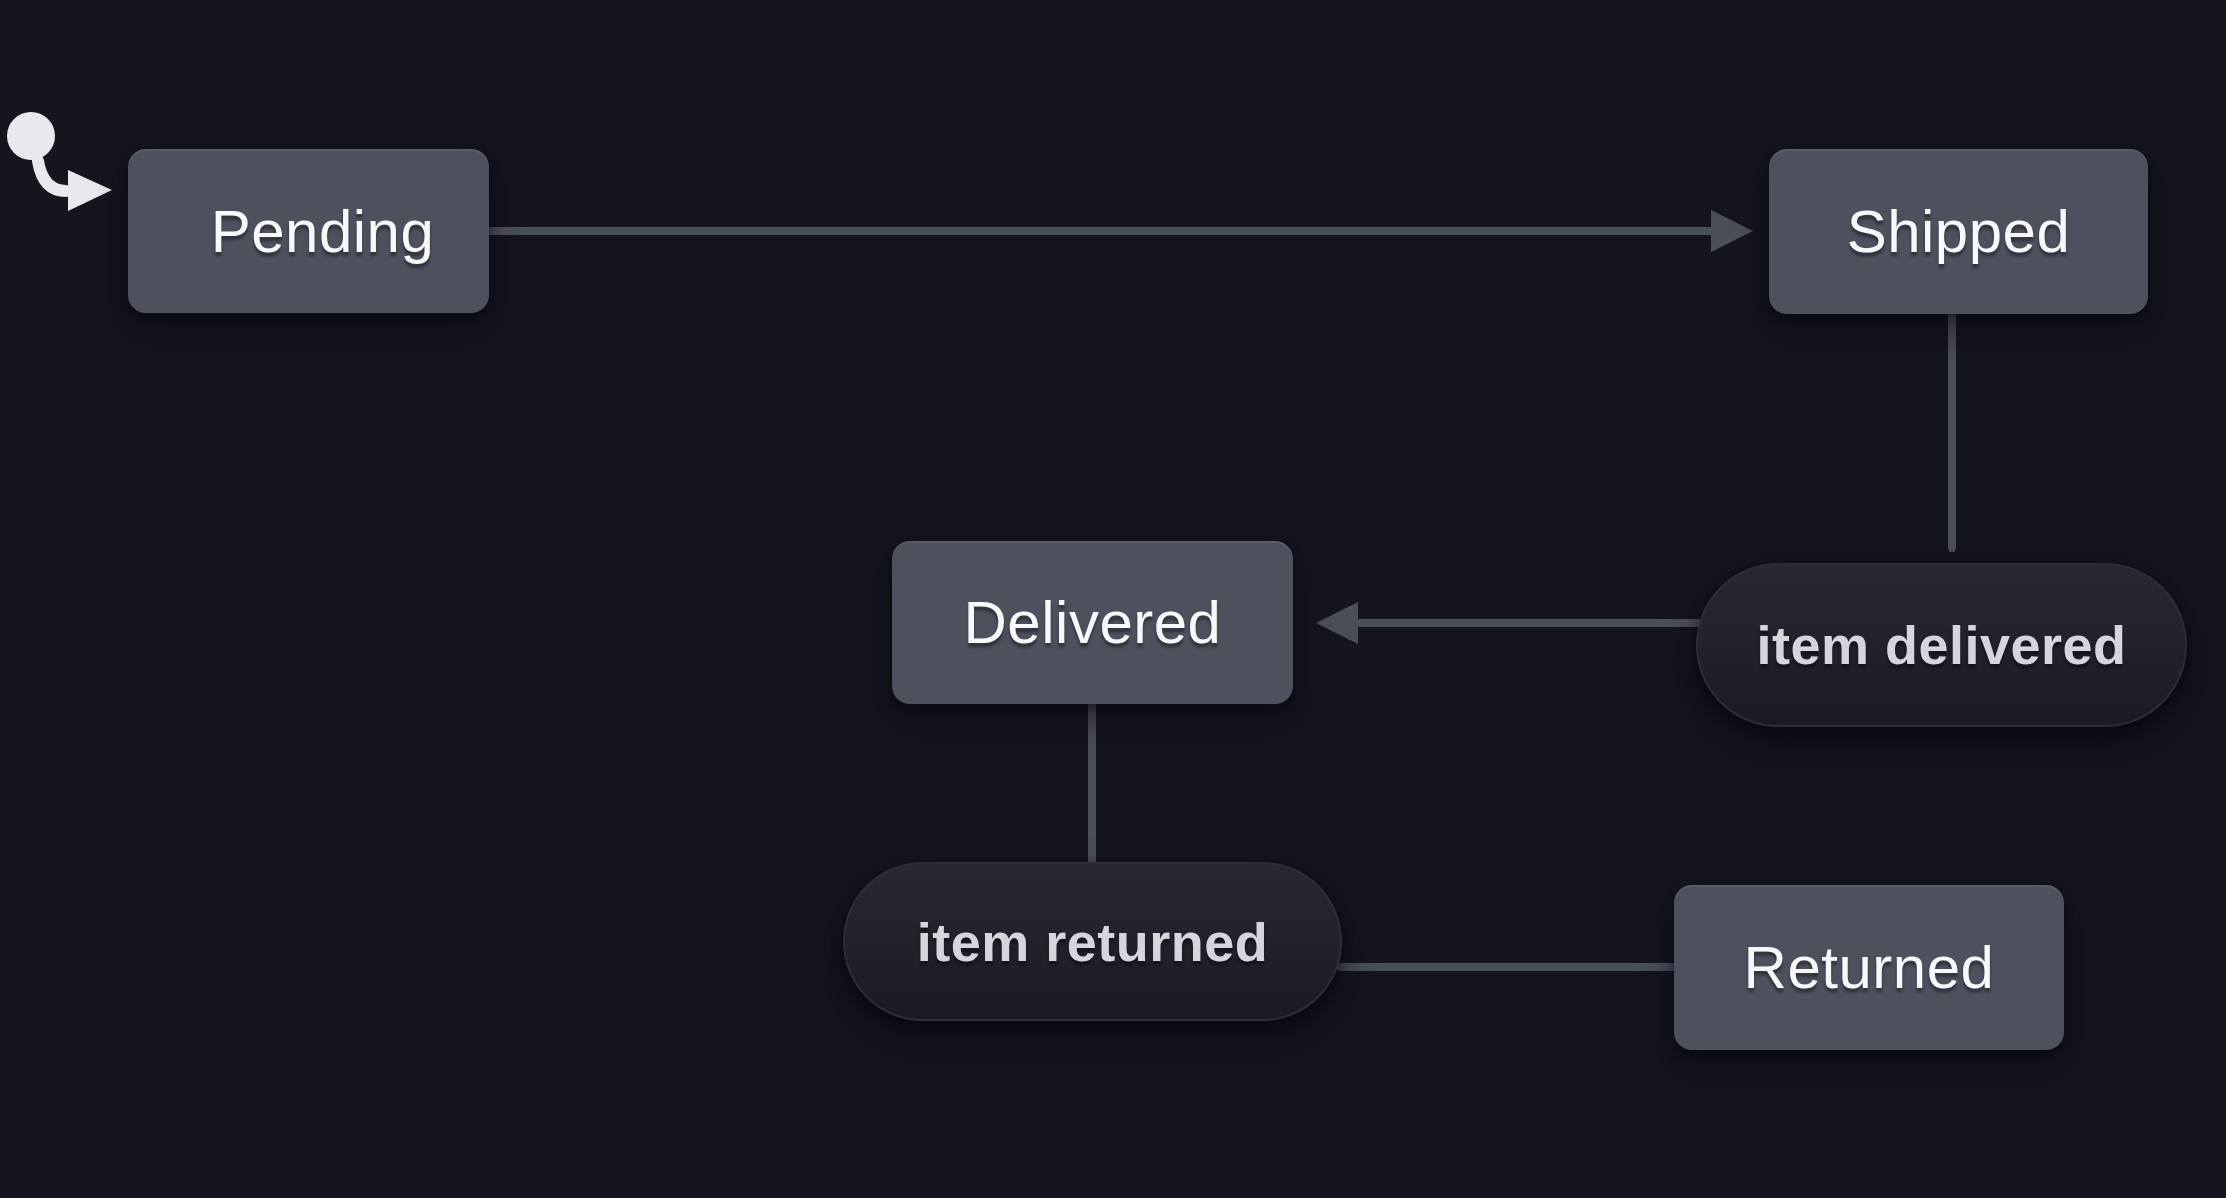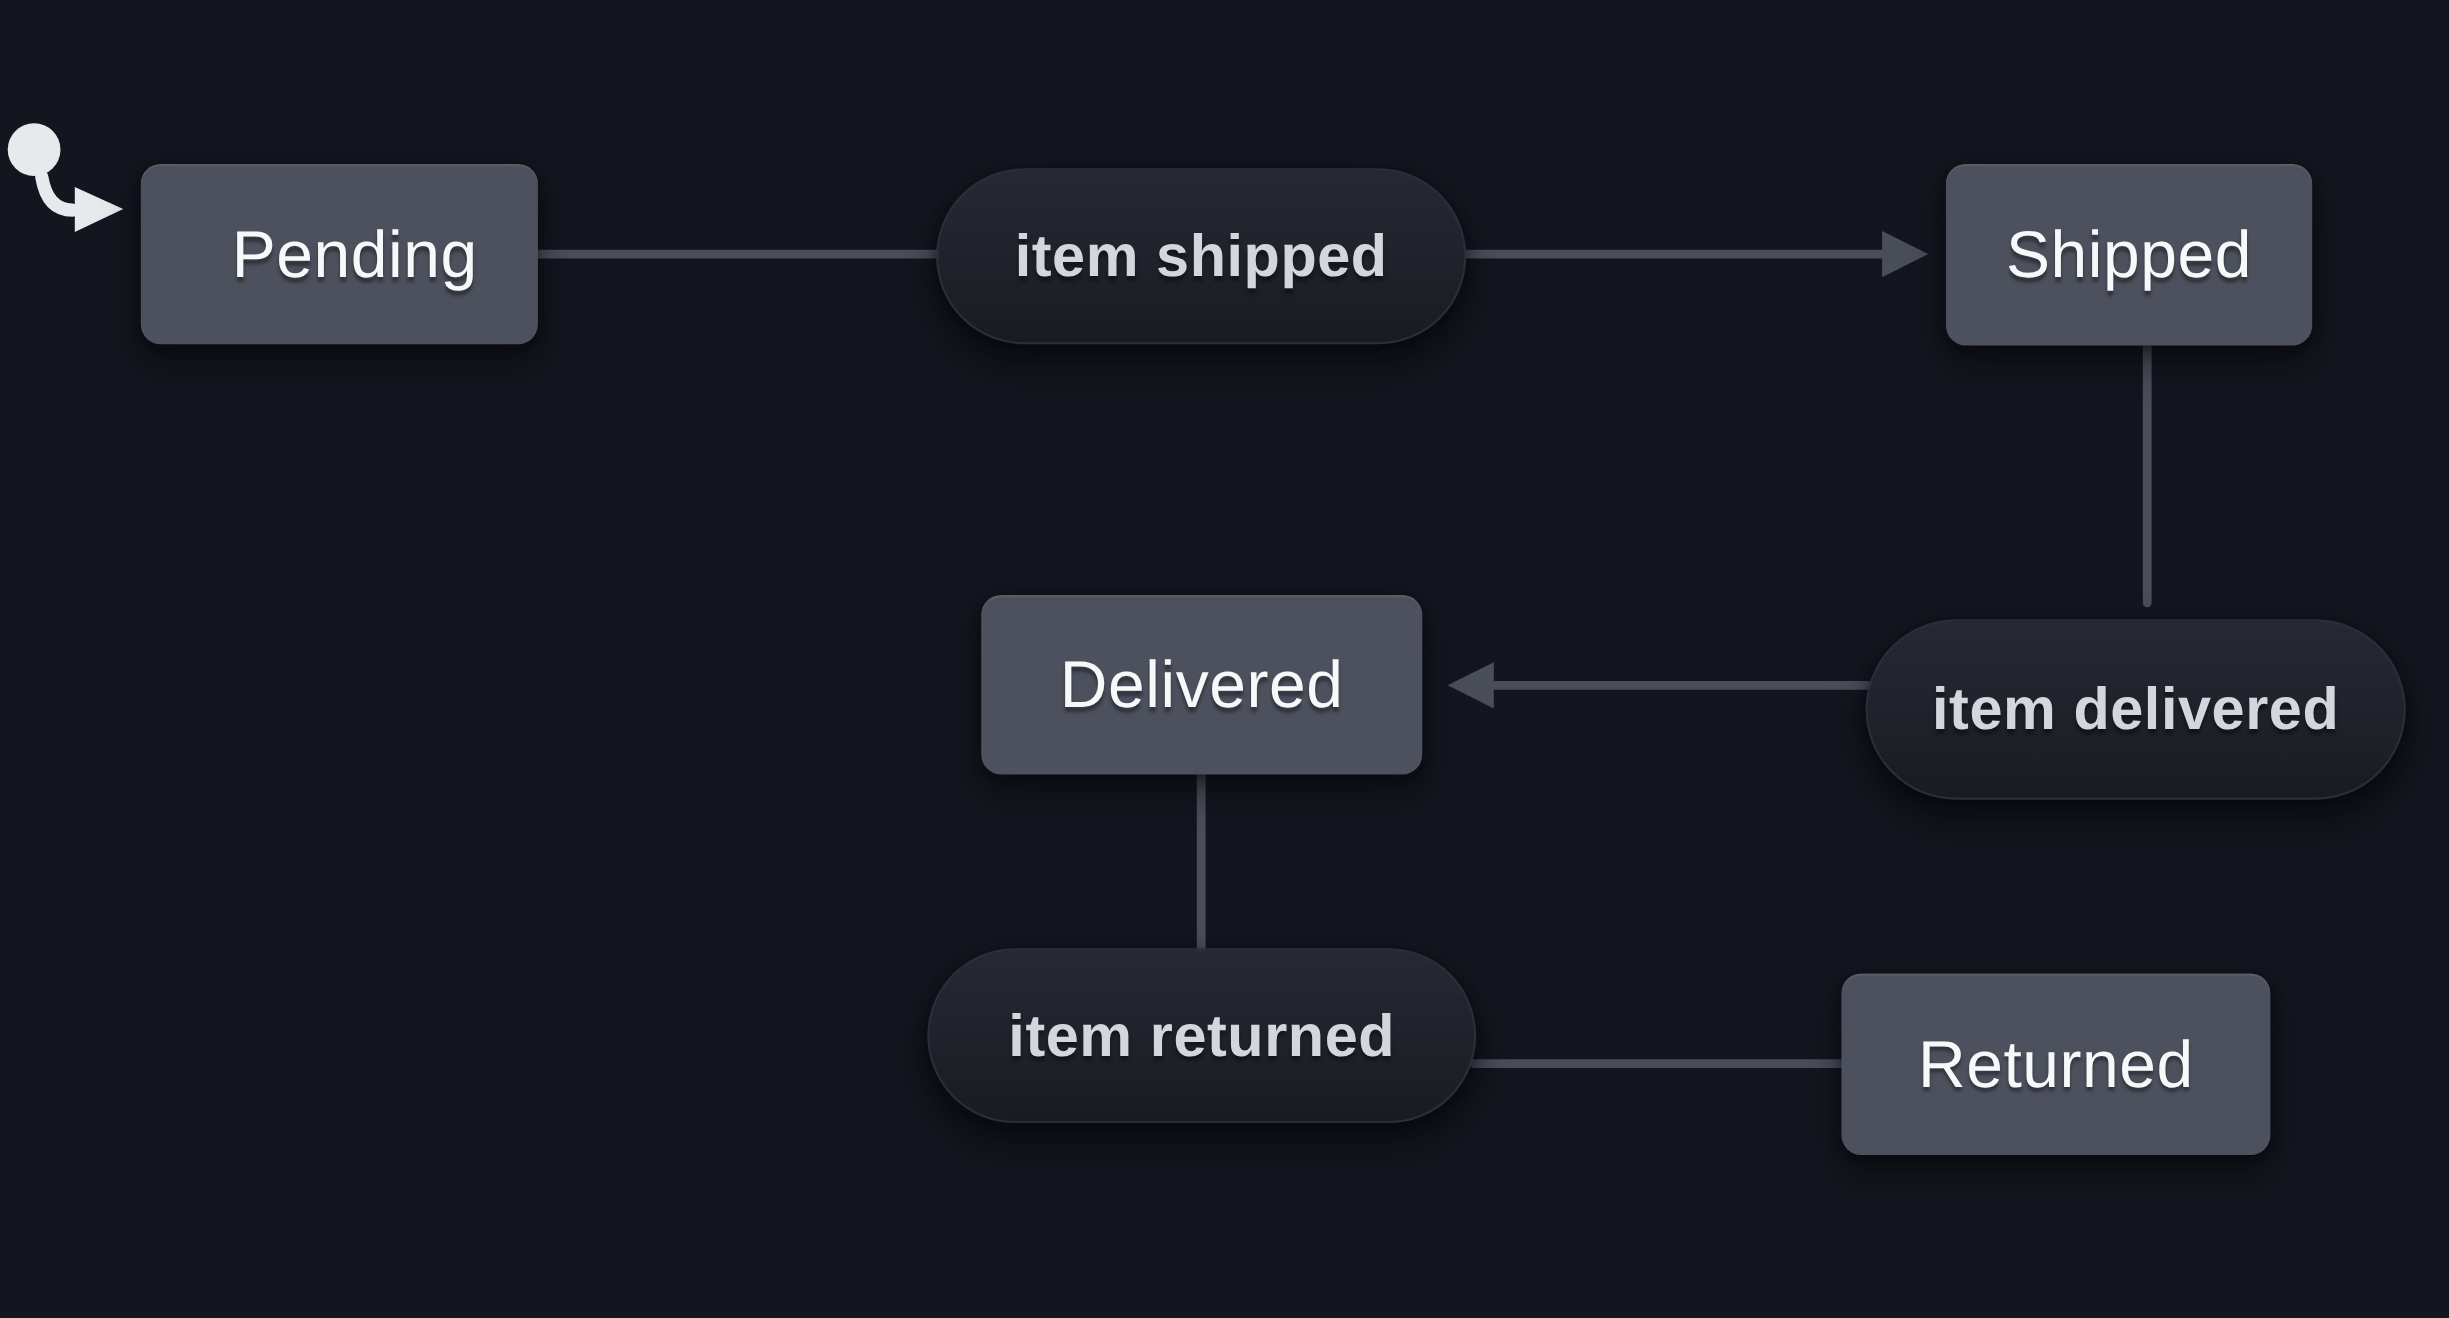--- a/index.html
+++ b/index.html
@@ -62,21 +62,21 @@
   }
   .event-node .label{
     color:var(--event-text);
     font-size:54px;font-weight:600;
     letter-spacing:.5px;
     text-shadow:0 4px 3px rgba(8,10,16,.5);
     white-space:nowrap;
   }
   
   .node-pending  {left:128px; top:149px; width:361px; height:164px;padding-left:28px;}
-  .node-shipped  {left:1769px;top:149px; width:333px; height:165px;}
+  .node-shipped  {left:1769px;top:149px; width:379px; height:165px;}
   .node-delivered{left:892px; top:541px; width:401px; height:163px;}
   .node-returned {left:1674px;top:885px; width:390px; height:165px;}
   .event-item-shipped  {left:851px; top:153px; width:482px; height:160px;}
   .event-item-delivered{left:1696px;top:563px; width:491px; height:164px;}
   .event-item-returned {left:843px; top:862px; width:499px; height:159px;}
 </style>
 </head>
 <body>
 
 <div class="stage">
@@ -112,23 +112,20 @@
   </div>
 
   <div class="node state-node node-delivered">
     <span class="label">Delivered</span>
   </div>
 
   <div class="node state-node node-returned">
     <span class="label">Returned</span>
   </div>
 
-  <div class="node event-node event-item-shipped">
-    <span class="label">item shipped</span>
-  </div>
 
   <div class="node event-node event-item-delivered">
     <span class="label">item delivered</span>
   </div>
 
   <div class="node event-node event-item-returned">
     <span class="label">item returned</span>
   </div>
 
 </div>

